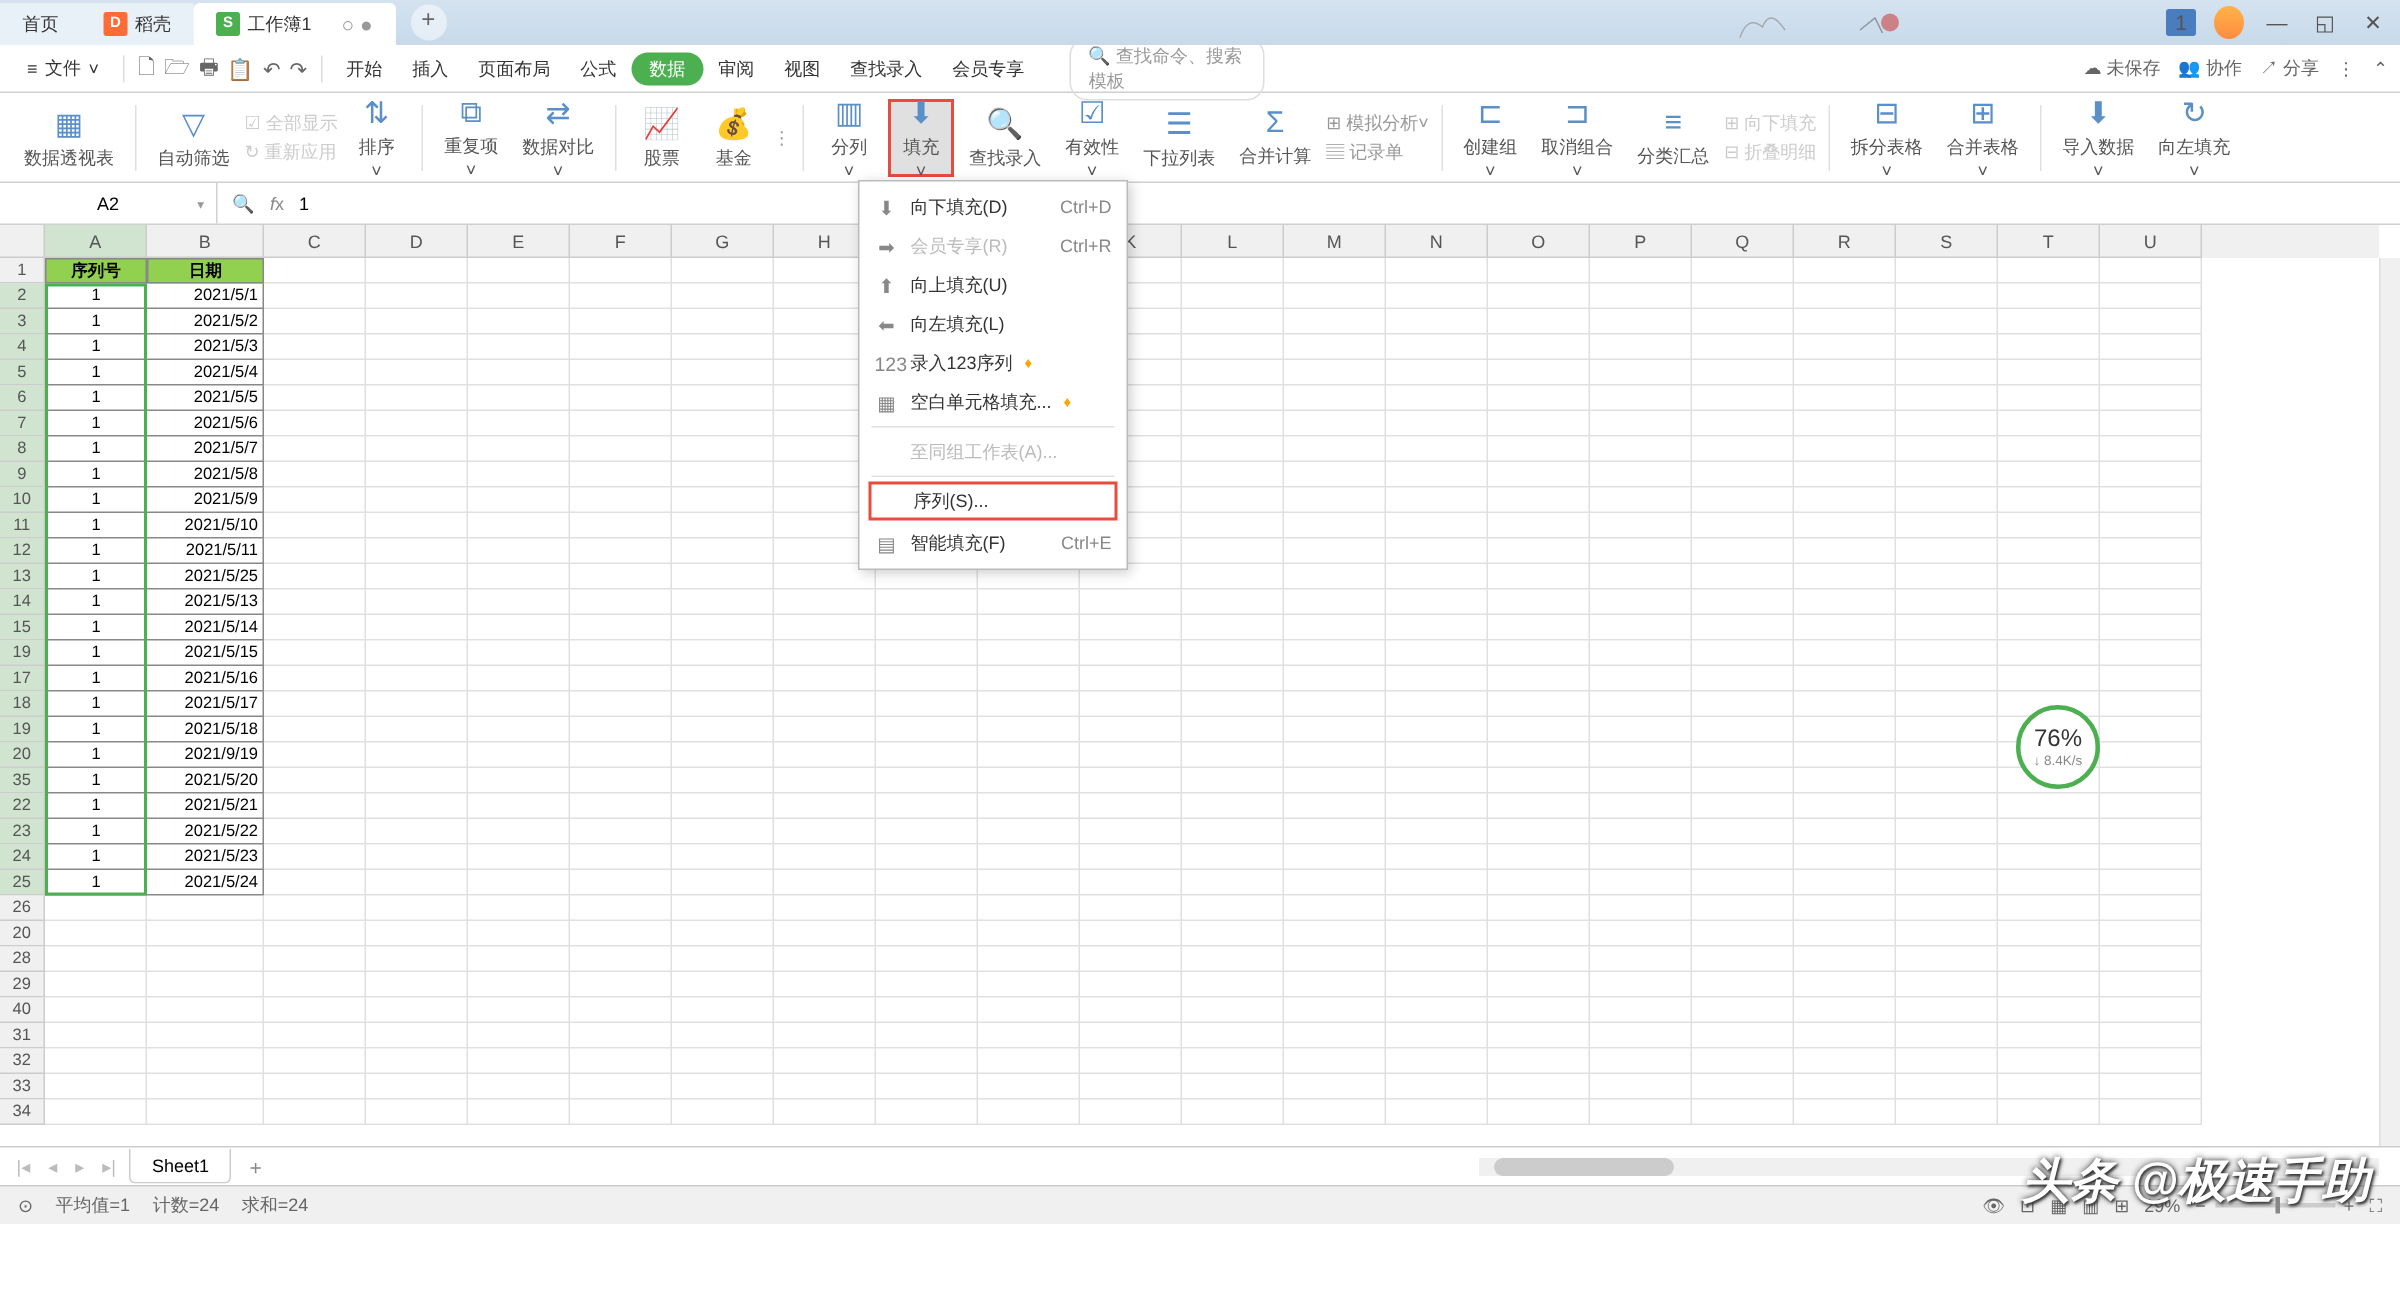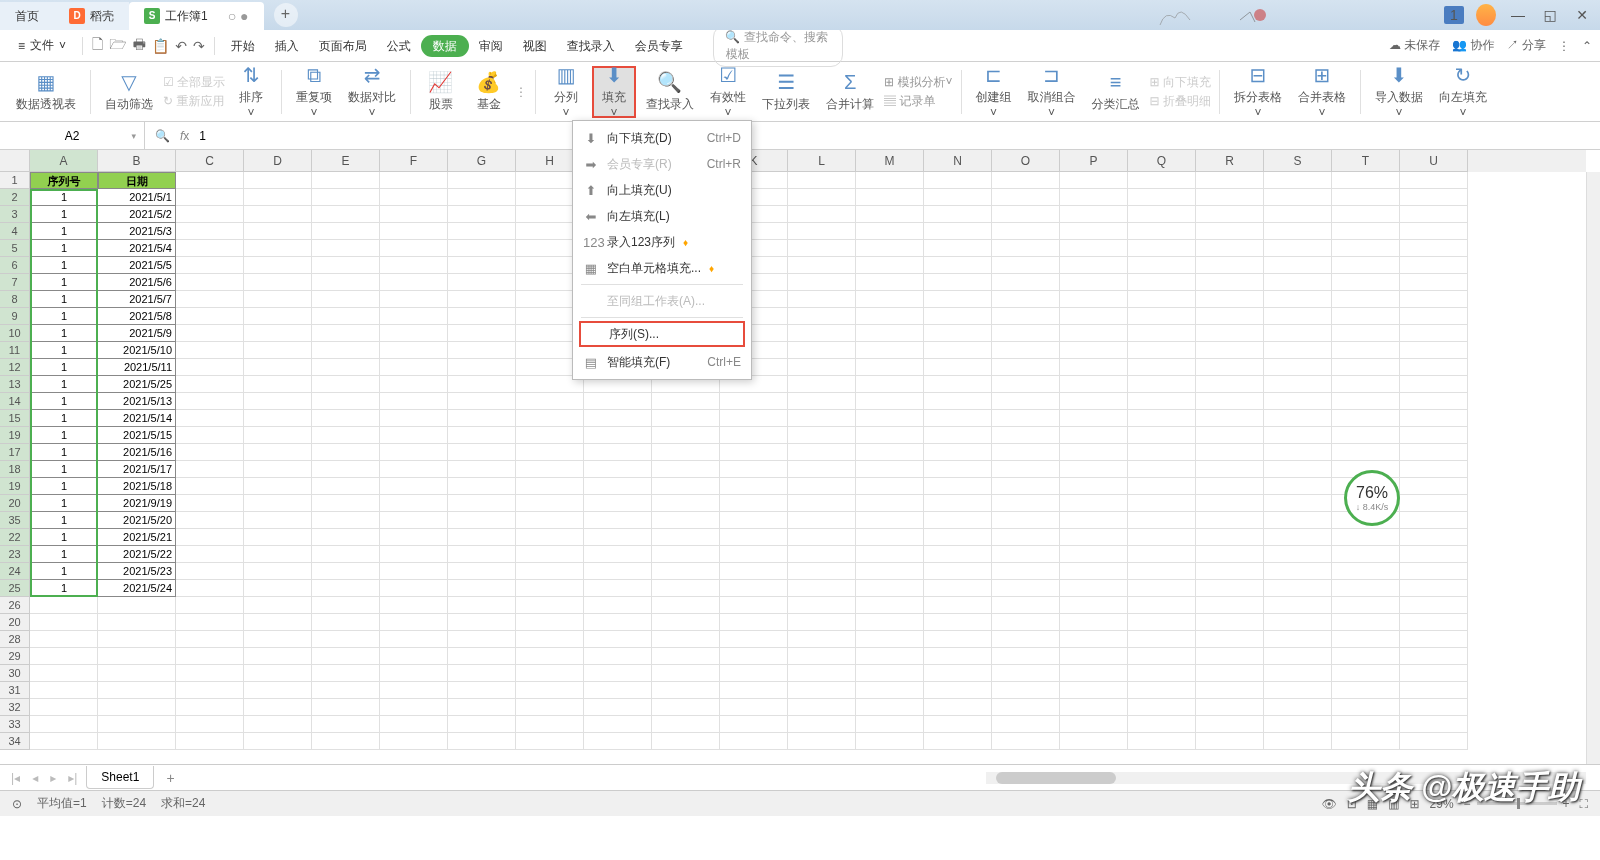--- a/index.html
+++ b/index.html
@@ -269,21 +269,21 @@
       <div class="row-h sel">20</div>
       <div class="row-h sel">35</div>
       <div class="row-h sel">22</div>
       <div class="row-h sel">23</div>
       <div class="row-h sel">24</div>
       <div class="row-h sel">25</div>
       <div class="row-h">26</div>
       <div class="row-h">20</div>
       <div class="row-h">28</div>
       <div class="row-h">29</div>
-      <div class="row-h">30</div>
+      <div class="row-h">40</div>
       <div class="row-h">31</div>
       <div class="row-h">32</div>
       <div class="row-h">33</div>
       <div class="row-h">34</div>
     </div>
   <div class="cells" id="cells">
       <div class="cell-row">
         <div class="cell hdr" style="width: 68px;">序列号</div>
         <div class="cell hdr" style="width: 78px;">日期</div>
         <div class="cell" style="width: 68px;"></div>

